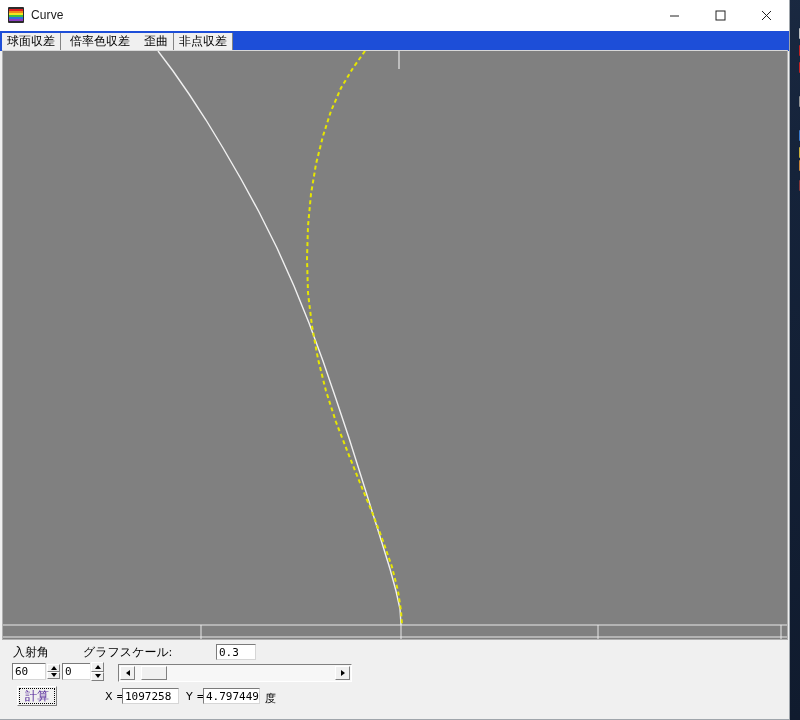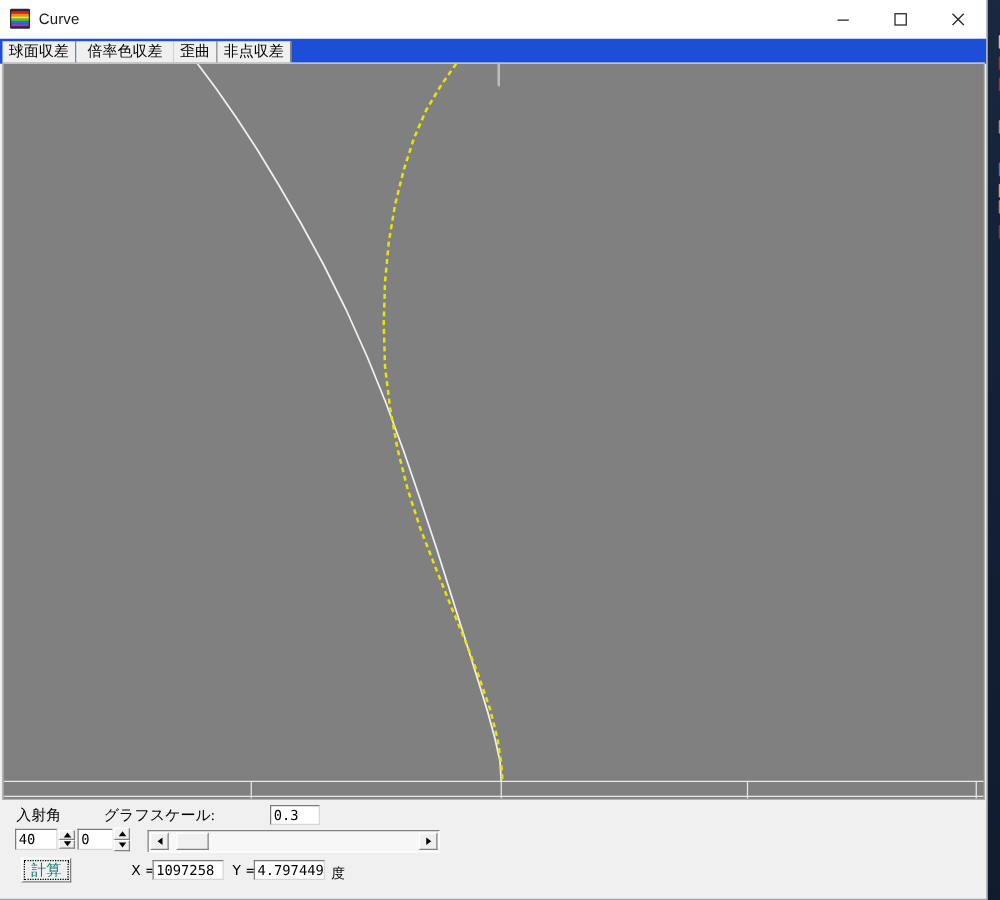--- a/index.html
+++ b/index.html
@@ -209,21 +209,21 @@
                border-left: 4px solid #000; border-right: none; }
 
   .btn3d {
     position: absolute;
     box-sizing: border-box;
     background: #f0f0f0;
     border: 1px solid;
     border-color: #ffffff #808080 #808080 #ffffff;
     font-size: 12px;
     font-family: "DejaVu Sans", "Liberation Sans", sans-serif;
-    color: #0f766e;
+    color: #4c1d95;
     display: flex;
     align-items: center;
     justify-content: center;
   }
   #calc-button {
     outline: 1px dotted #000;
     outline-offset: -3px;
   }
 
   
@@ -329,21 +329,21 @@
             <path d="M155.0 0.0 L170.0 20.0 L186.0 43.0 L203.0 69.0 L220.0 97.0 L238.0 128.0 L256.0 161.0 L274.0 197.0 L291.0 235.0 L306.0 272.0 L320.0 310.0 L333.0 348.0 L346.0 387.0 L358.0 425.0 L369.0 460.0 L379.0 492.0 L387.0 518.0 L393.0 540.0 L397.0 558.0 L398.0 574.0" fill="none" stroke="#f0f0f0" stroke-width="1.4" stroke-linecap="butt"></path>
             <path d="M362.0 0.0 L350.0 17.0 L338.0 37.0 L328.0 60.0 L320.0 85.0 L313.0 113.0 L308.0 143.0 L305.0 175.0 L304.0 208.0 L305.0 242.0 L309.0 275.0 L315.0 308.0 L323.0 340.0 L333.0 371.0 L345.0 402.0 L357.0 432.0 L369.0 461.0 L380.0 490.0 L389.0 516.0 L395.0 540.0 L398.0 560.0 L399.0 574.0" fill="none" stroke="#e6e600" stroke-width="2" stroke-dasharray="4 3" stroke-linecap="butt"></path>
           </g>
       </svg>
     </div>
 
     <div id="controls">
 
       <div class="lbl" style="left:13px; top:3px;">入射角</div>
 
-      <div class="field" style="left:12px; top:22px; width:34px; height:17px;">40</div>
+      <div class="field" style="left:12px; top:22px; width:34px; height:17px;">60</div>
 
       <div class="spinner" style="left:46px; top:22px; height:17px;">
         <div class="sp">
             <span class="tri up"></span>
           </div>
         <div class="sp">
             <span class="tri down"></span>
           </div>
       </div>
 

